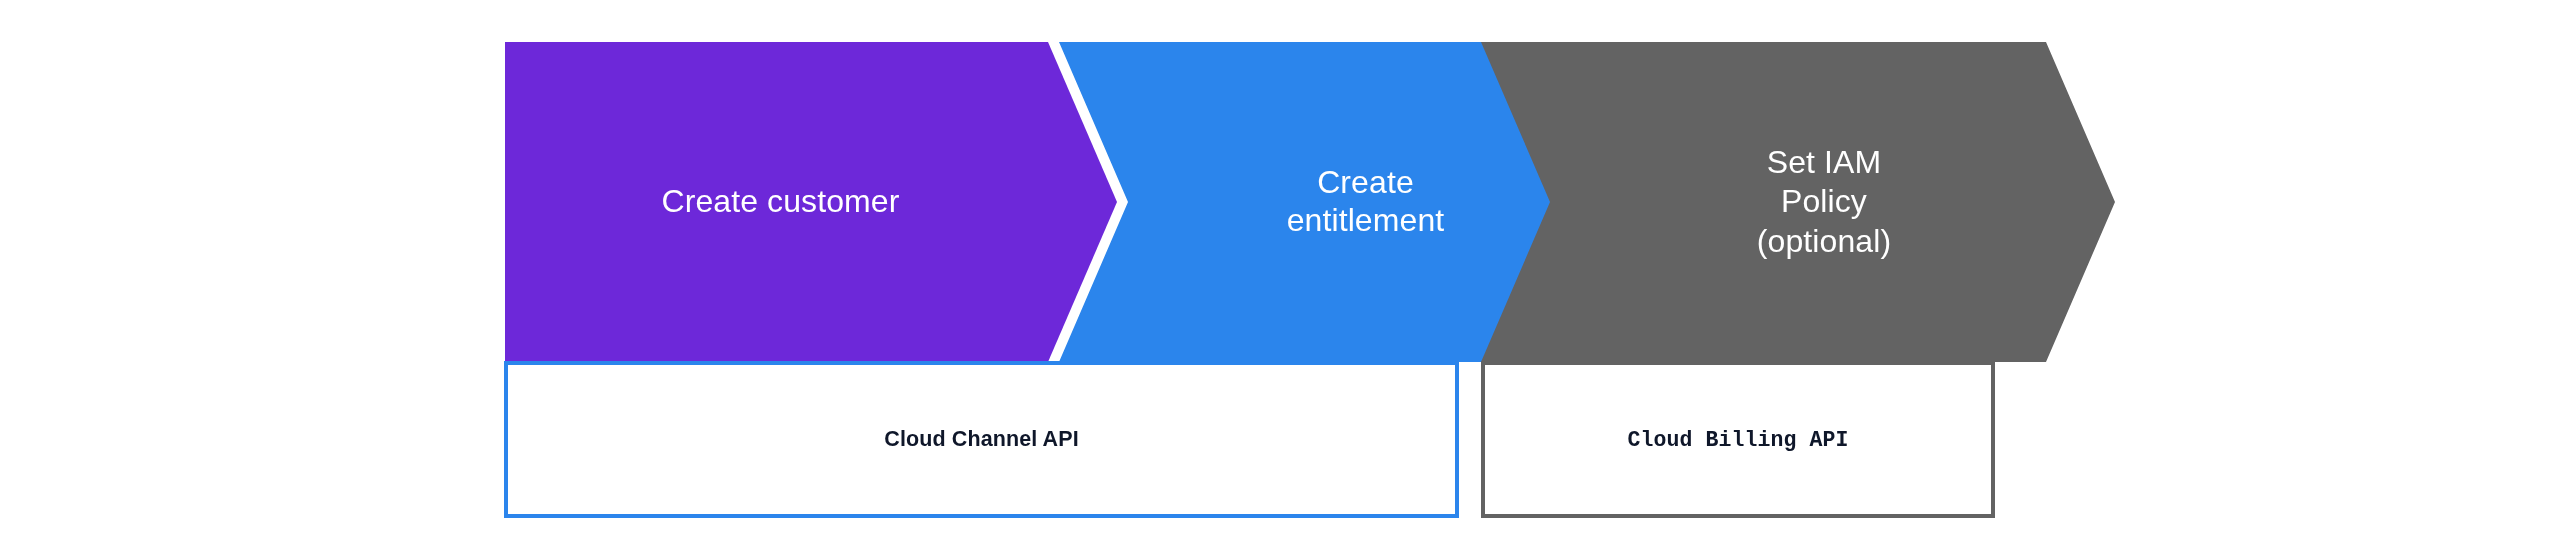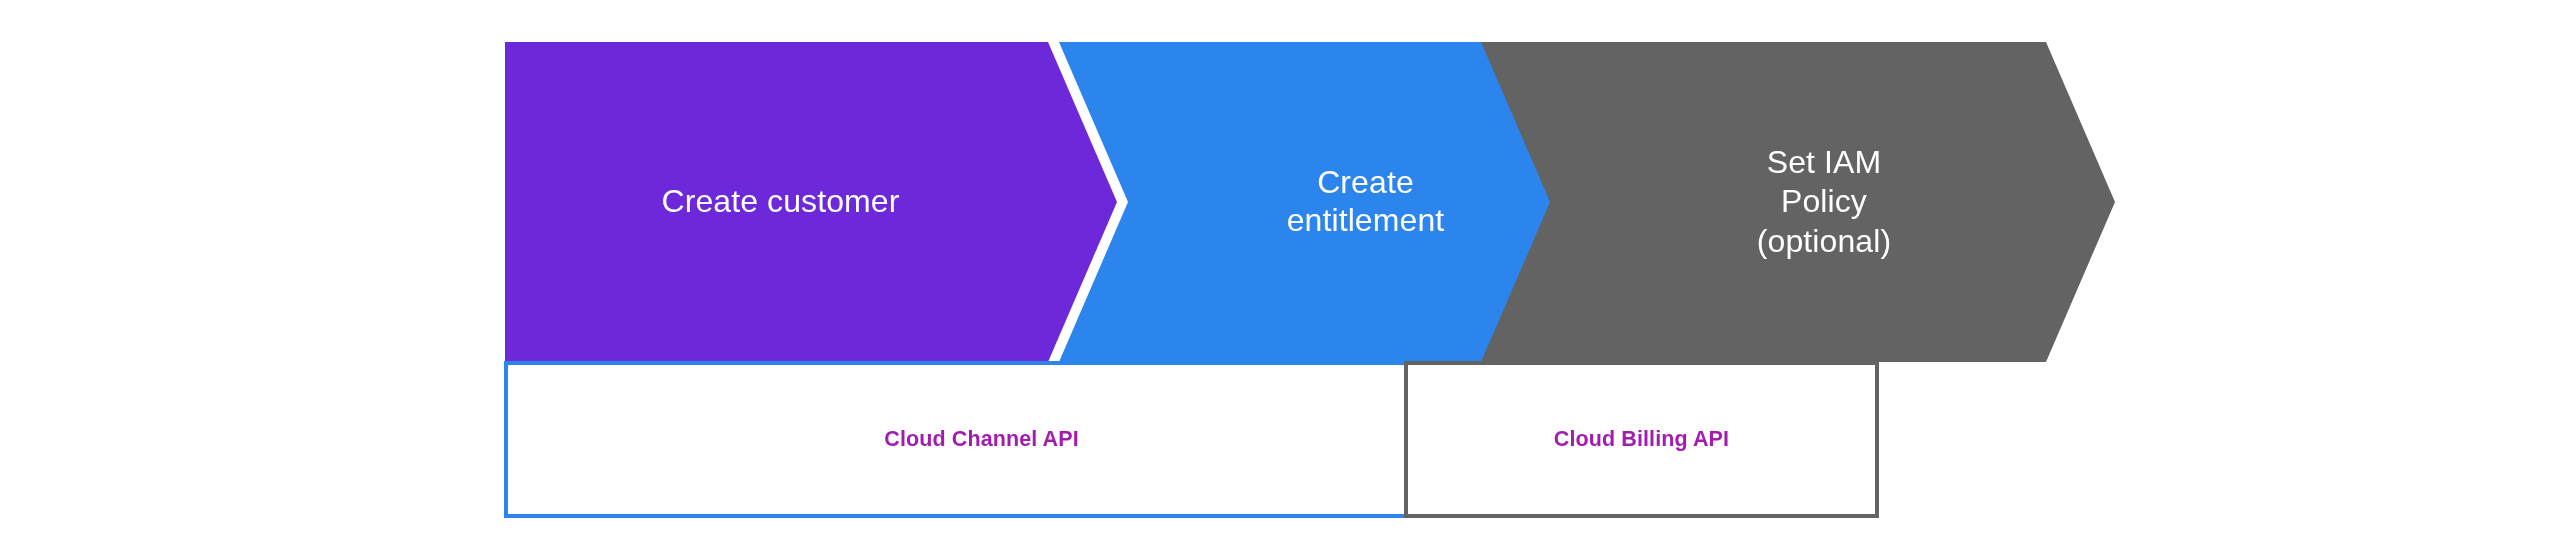--- a/index.html
+++ b/index.html
@@ -84,33 +84,34 @@
     height: 157px;
     box-sizing: border-box;
     background: #ffffff;
     display: flex;
     align-items: center;
     justify-content: center;
   }
   .api-box .api-label {
     font-size: 21.5px;
     font-weight: bold;
-    color: #a21caf;
+    color: #0f172a;
     letter-spacing: 0.1px;
     text-align: center;
   }
   #api-box-cloud-channel {
     left: 504px;
     width: 955px;
     border: 4.2px solid #2b85ec;
   }
   #api-box-cloud-billing {
-    left: 1404px;
-    width: 475px;
+    left: 1481px;
+    width: 514px;
     border: 4.2px solid #636363;
+    font-family: Liberation Mono, monospace;
   }
 </style>
 </head>
 <body>
 
 <div id="diagram-root">
 
   <div class="chevron-band">
 
     <div class="chevron" id="chevron-create-customer">

